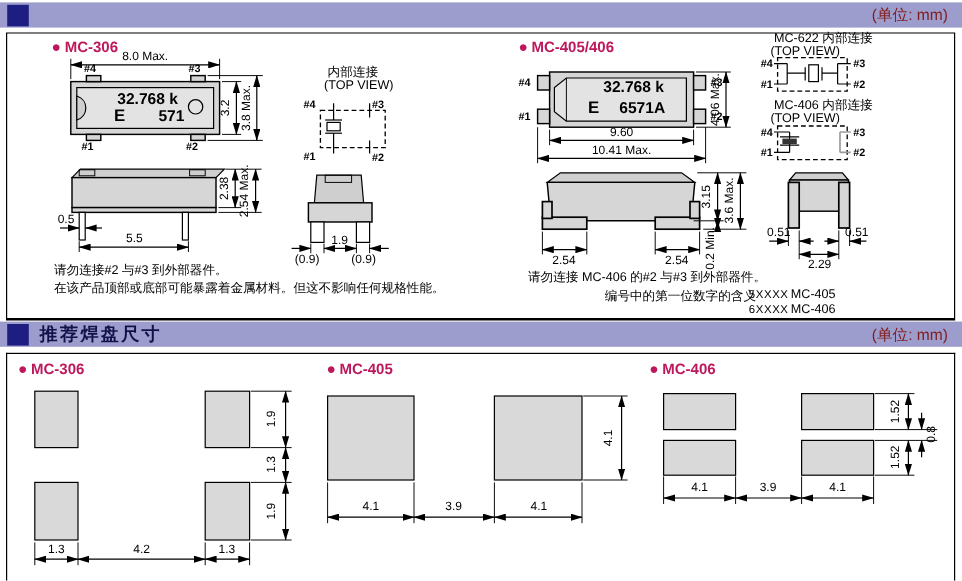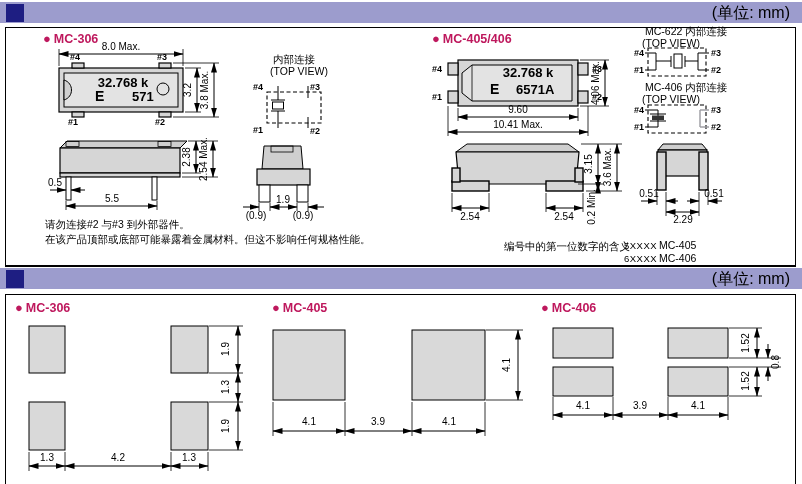--- a/index.html
+++ b/index.html
@@ -2,21 +2,21 @@
 <html><head>
 <meta charset="utf-8">
 <style>
   html,body { margin:0; padding:0; background:#fff; }
   .page { position:relative; width:802px; height:484px; background:#fff;
           font-family:"Liberation Sans", sans-serif; overflow:hidden; }
   .band { position:absolute; left:0; width:802px; height:21px; background:#9c9ccd; }
   .band .sq { position:absolute; left:6px; top:1.5px; width:18px; height:18px; background:#1e1e82; }
   .band .t  { position:absolute; left:33px; top:0; line-height:21px; font-size:15px;
               font-weight:bold; color:#12124a; letter-spacing:2px; white-space:nowrap; }
-  .band .u  { position:absolute; right:12px; top:0; line-height:21px; font-size:16px; color:#000000; }
+  .band .u  { position:absolute; right:12px; top:0; line-height:21px; font-size:13px; color:#7f1d1d; }
   .bx { position:absolute; border:1px solid #000; background:#fff; }
   .lbl { position:absolute; font-size:12.5px; font-weight:bold; color:#be185d; white-space:nowrap; }
   .lbl .b { font-size:13px; margin-right:3px; }
   .txt { position:absolute; font-size:10.5px; color:#000; white-space:nowrap; }
   .code-row { display:flex; align-items:baseline; height:13px; }
   .code-row .pre { font-size:9.5px; text-transform:uppercase; width:27px; letter-spacing:0.5px; }
   .code-row .mod { font-size:10.5px; margin-left:8px; }
   svg.ov { position:absolute; left:0; top:0; pointer-events:none; }
   .d  { stroke:#000; stroke-width:1; fill:none; }
   .e  { stroke:#000; stroke-width:0.8; fill:none; }
@@ -44,20 +44,21 @@
 
   <div class="band" style="top:2px;">
     <div class="sq"></div>
     <div class="u">(单位: mm)</div>
   </div>
 
   <div class="bx" style="left:5px; top:27px; width:789px; height:237px; border-bottom-width:2px;"></div>
 
   <div class="band" style="top:268px;">
     <div class="sq"></div>
+    <div class="t">推荐焊盘尺寸</div>
     <div class="u">(单位: mm)</div>
   </div>
 
   <div class="bx" style="left:5px; top:294px; width:789px; height:200px; border-bottom:none;"></div>
 
   <div class="lbl" style="left:43px; top:31px;">
     <span class="b">●</span><span>MC-306</span>
   </div>
   <div class="lbl" style="left:432px; top:31px;">
     <span class="b">●</span><span>MC-405/406</span>
@@ -74,20 +75,21 @@
 
   <div class="txt" style="left:273px; top:53px;">内部连接</div>
   <div class="txt" style="left:270px; top:65px;">(TOP VIEW)</div>
   <div class="txt" style="left:645px; top:25px;">MC-622 内部连接</div>
   <div class="txt" style="left:642px; top:37px;">(TOP VIEW)</div>
   <div class="txt" style="left:645px; top:81px;">MC-406 内部连接</div>
   <div class="txt" style="left:642px; top:93px;">(TOP VIEW)</div>
 
   <div class="txt" style="left:45px; top:218px;">请勿连接#2 与#3 到外部器件。</div>
   <div class="txt" style="left:45px; top:233px;">在该产品顶部或底部可能暴露着金属材料。但这不影响任何规格性能。</div>
+  <div class="txt" style="left:440px; top:224px;">请勿连接 MC-406 的#2 与#3 到外部器件。</div>
   <div class="txt" style="left:504px; top:240px;">编号中的第一位数字的含义</div>
   <div style="position:absolute; left:624px; top:239px;">
     <div class="code-row">
       <span class="pre">5xxxx</span>
       <span class="mod">MC-405</span>
     </div>
     <div class="code-row">
       <span class="pre">6xxxx</span>
       <span class="mod">MC-406</span>
     </div>

